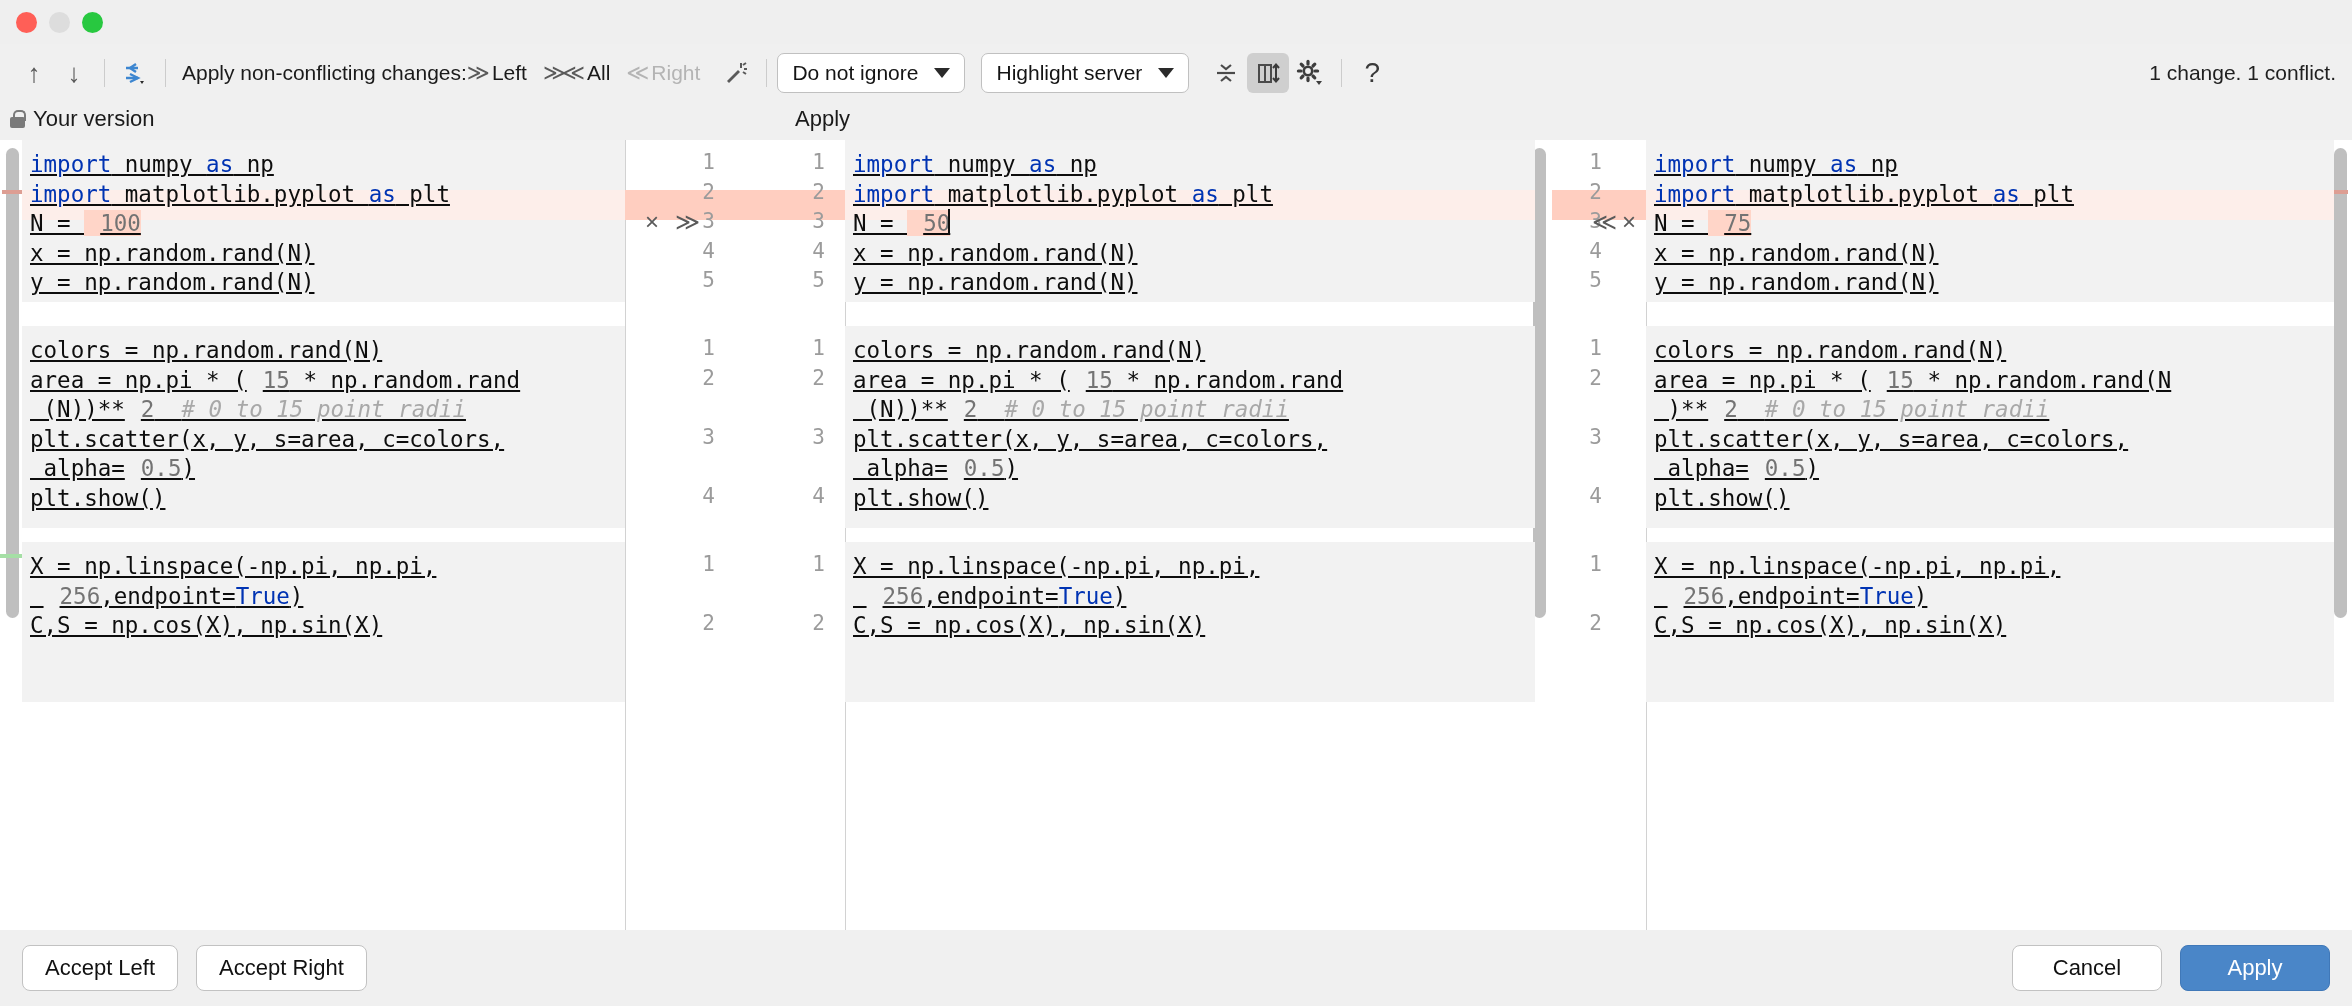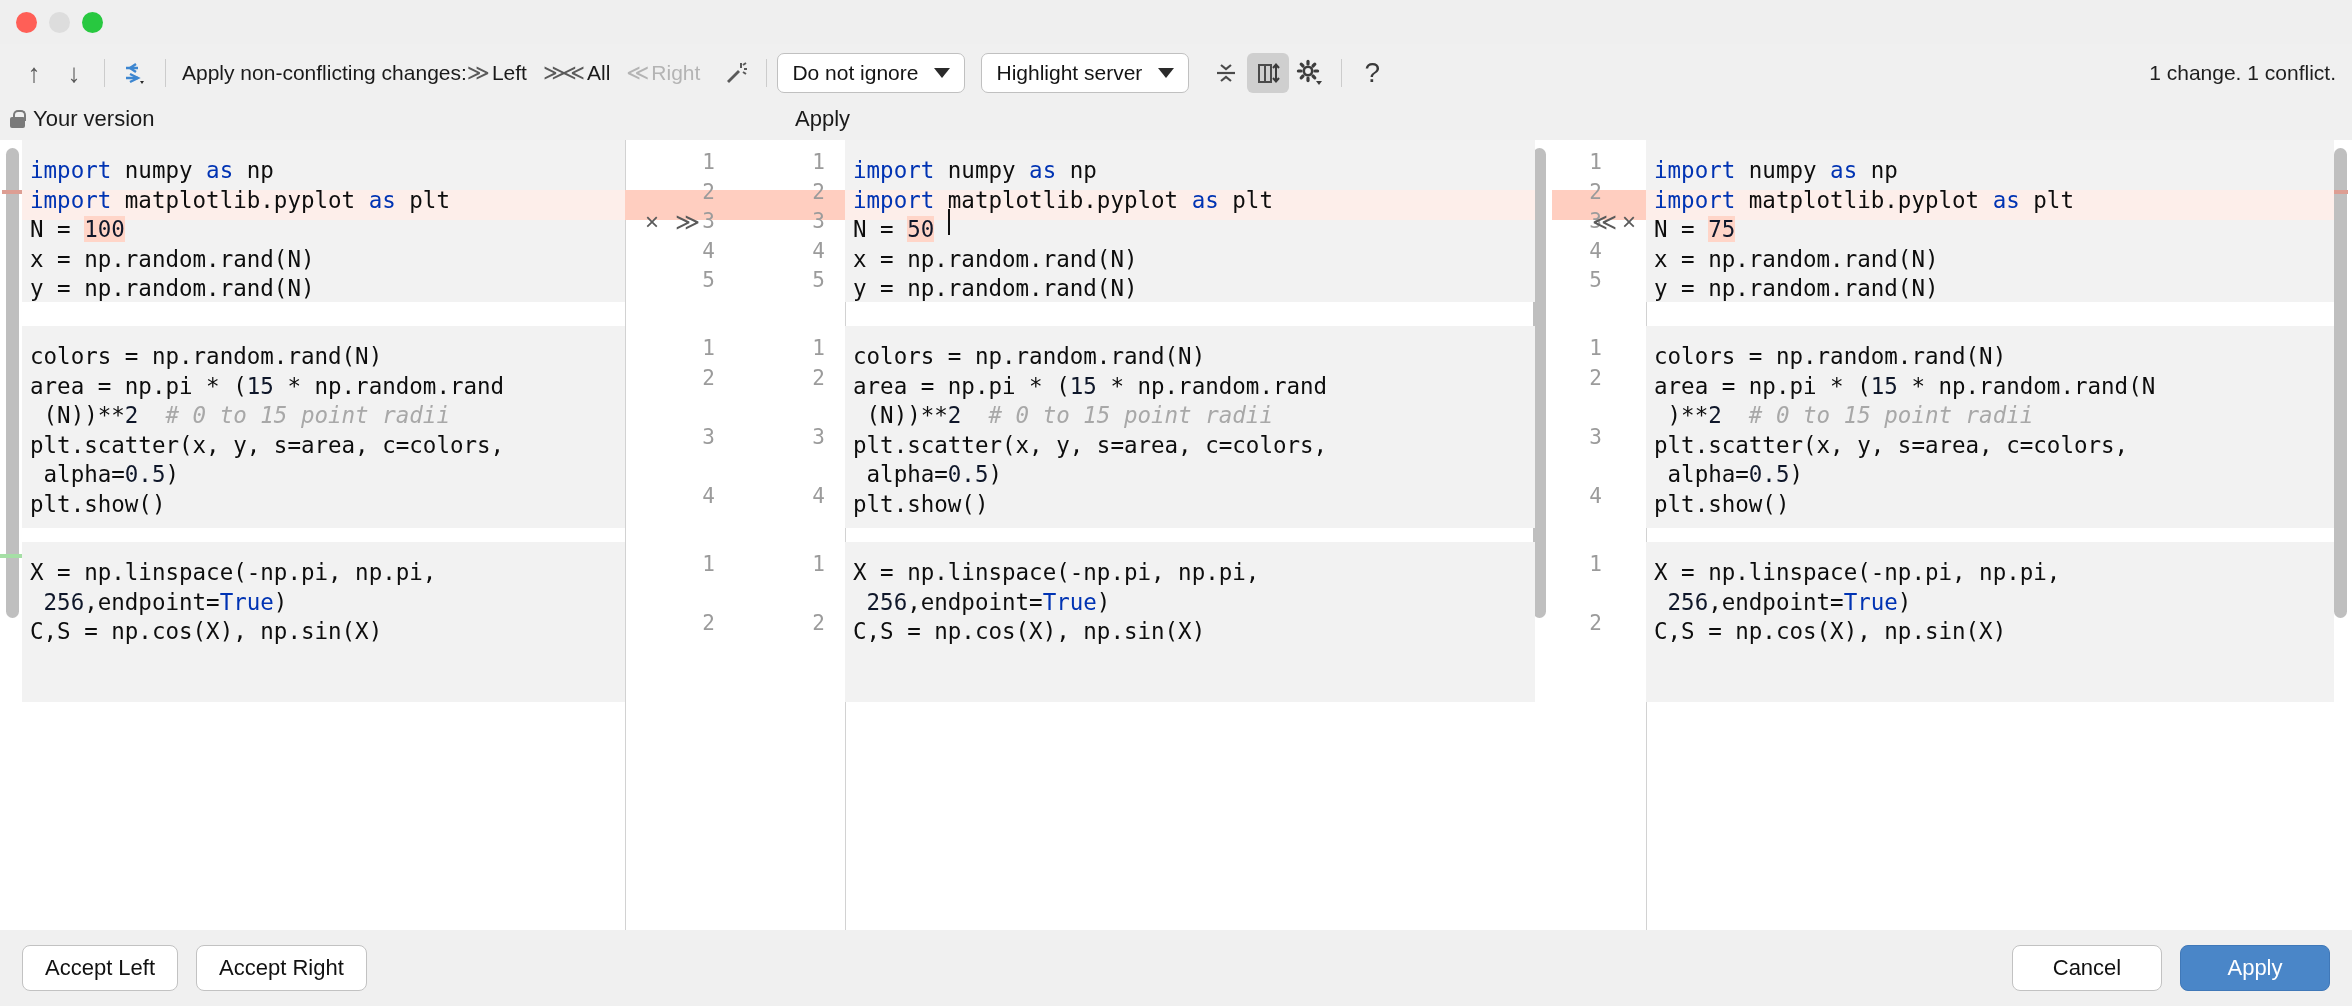--- a/index.html
+++ b/index.html
@@ -97,26 +97,26 @@
   .cell { position: absolute; left: 0; right: 0; background: #f2f2f2; }
   .cell-a { top: 0;   height: 162px; }
 
   
   .code {
     font-family: "DejaVu Sans Mono", monospace;
     font-size: 22.5px; line-height: 29.6px; color: #0d0d0d;
     white-space: pre;
   }
   .kw   { color: #0033b3; }
-  .num  { color: #0f172a; }
+  .num  { color: #737373; padding-left: 16px; }
   .cmt  { color: #a8a8a8; font-style: italic; }
   .hl   { background: #ffd5c8; }
 
   .line { position: absolute; left: 0; right: 0; height: 29.6px; }
-  .line .txt { position: absolute; left: 8px; top: 8px; }
+  .line .txt { position: absolute; left: 8px; top: 2px; text-decoration: underline; }
   .conflict-bg { background: #fdeeea; }
 
   
   .lnum {
     position: absolute; font-family: "DejaVu Sans Mono", monospace; font-size: 21px;
     color: #9b9b9b; text-align: right; width: 100%;
   }
   .gut-mark {
     position: absolute; font-size: 24px; color: #5a5a5a; font-family: "Liberation Sans", sans-serif;
     letter-spacing: -2px;

